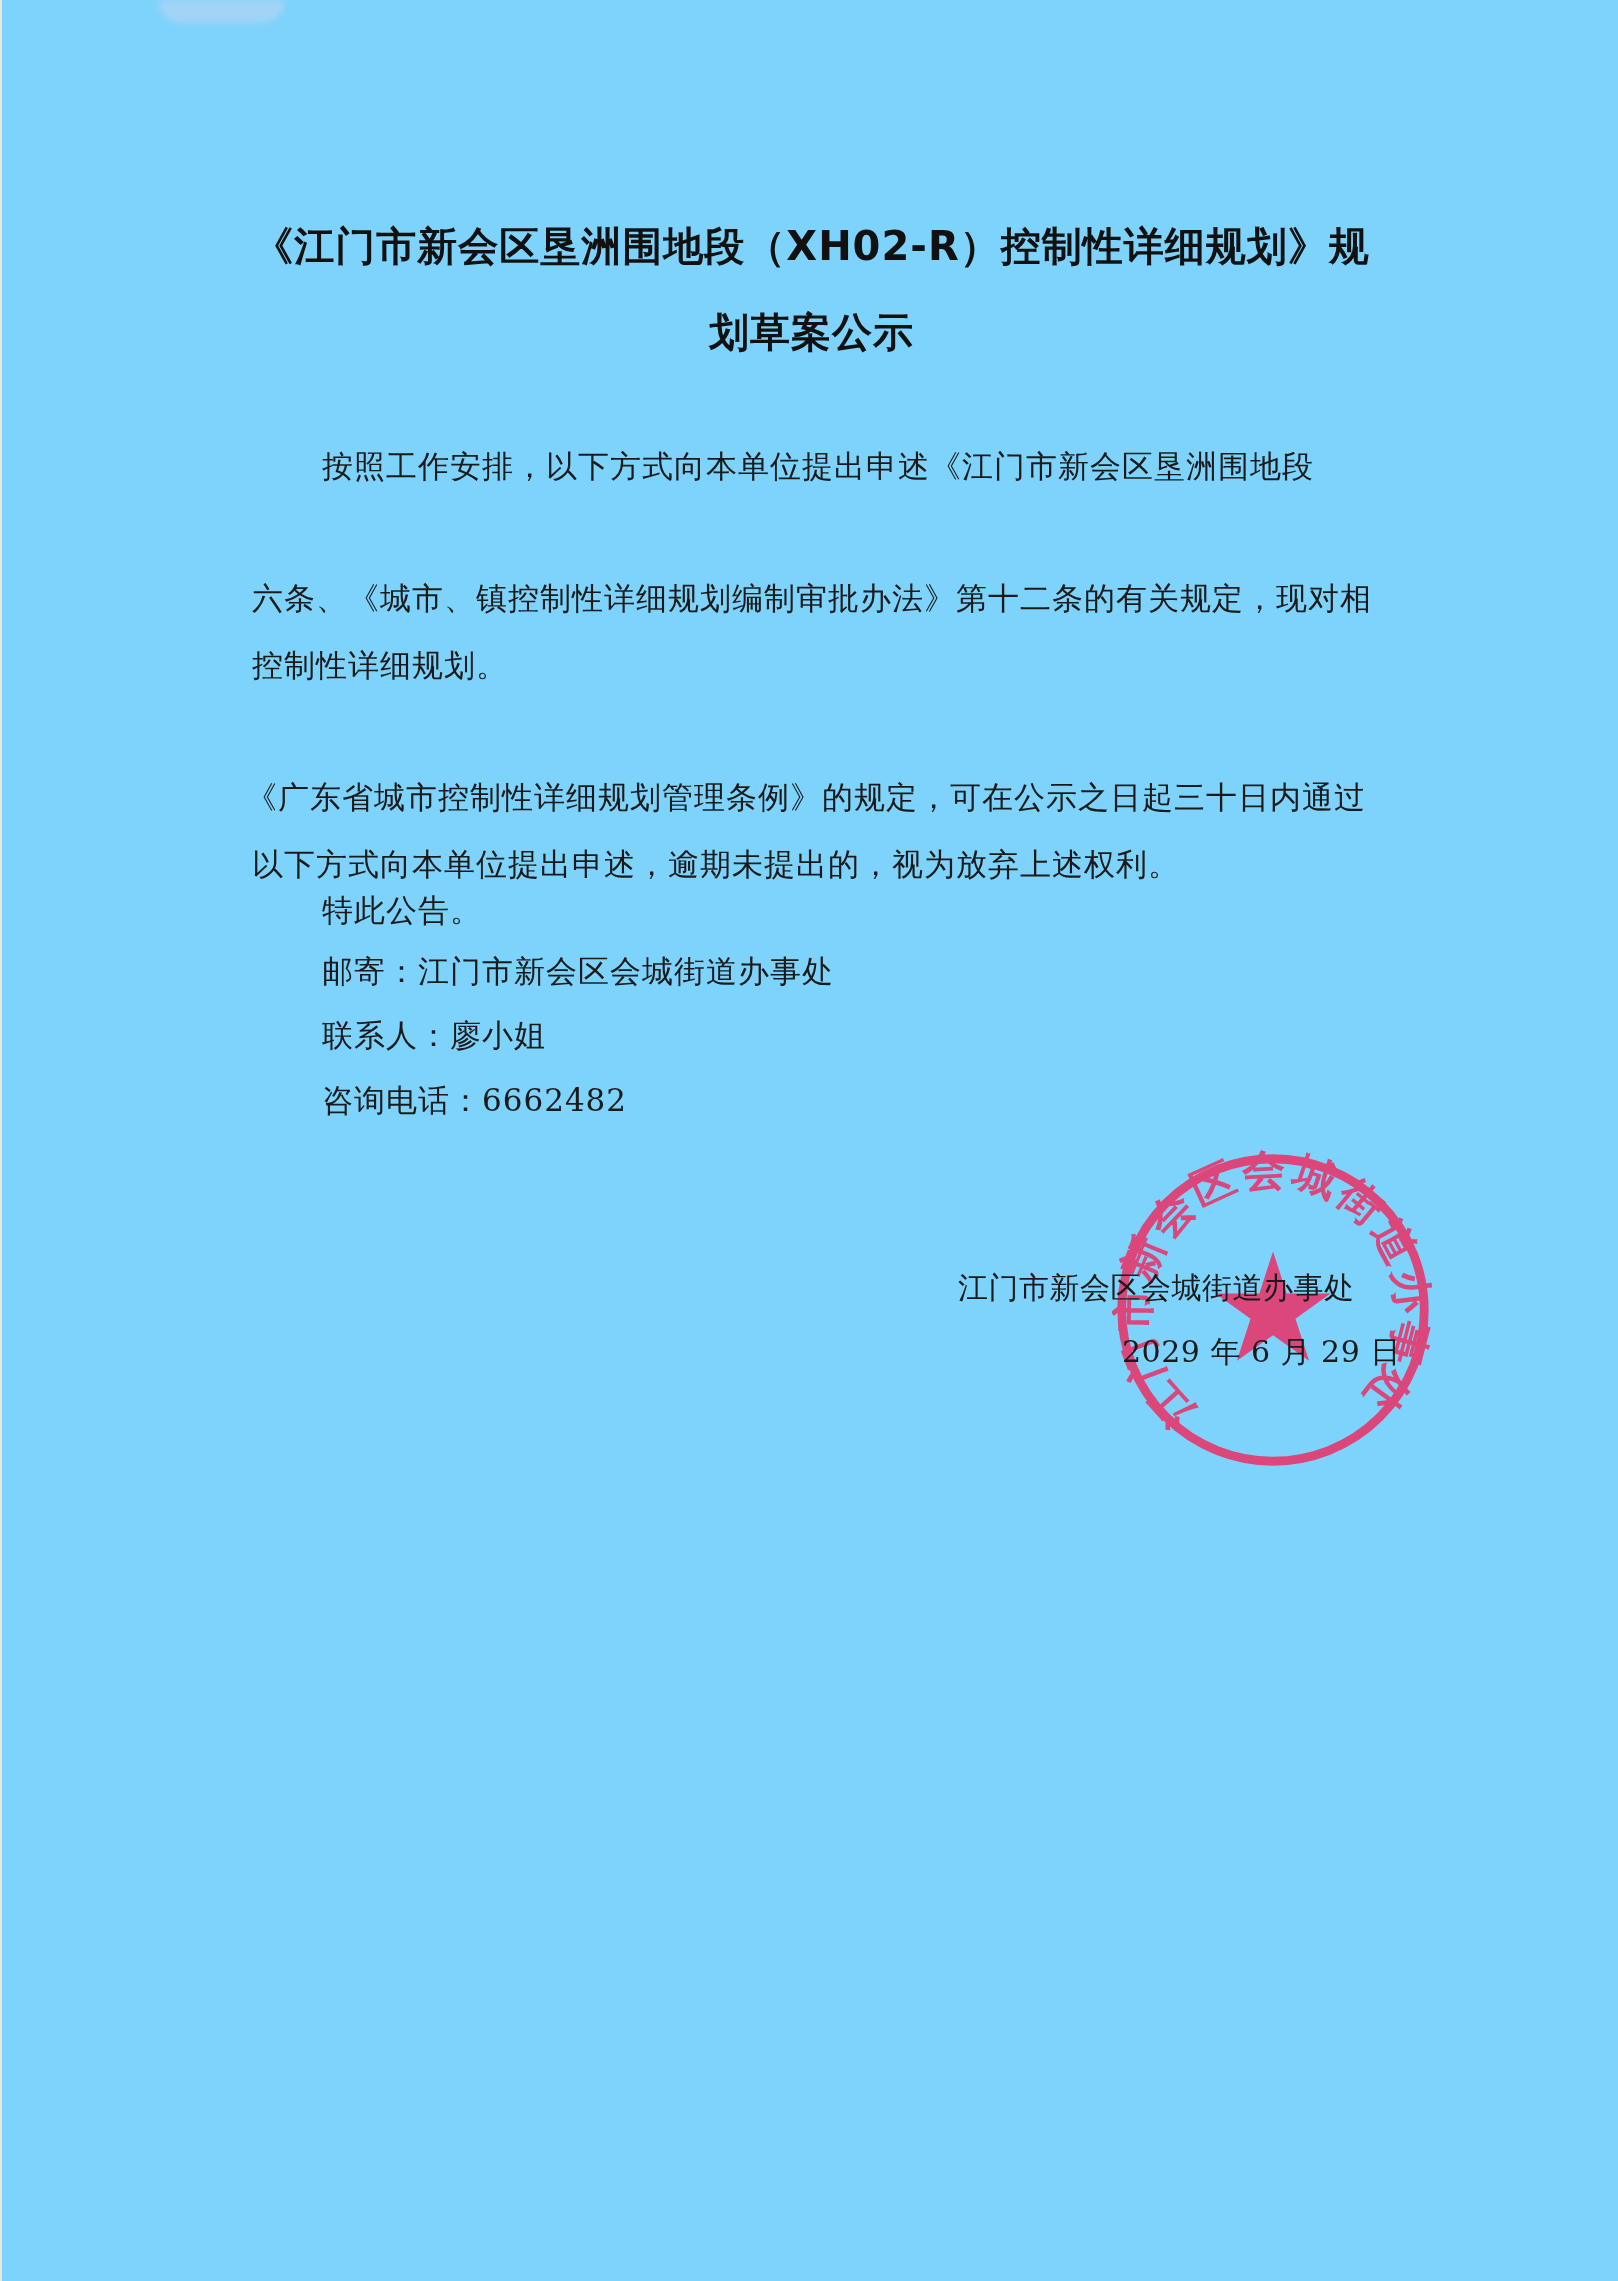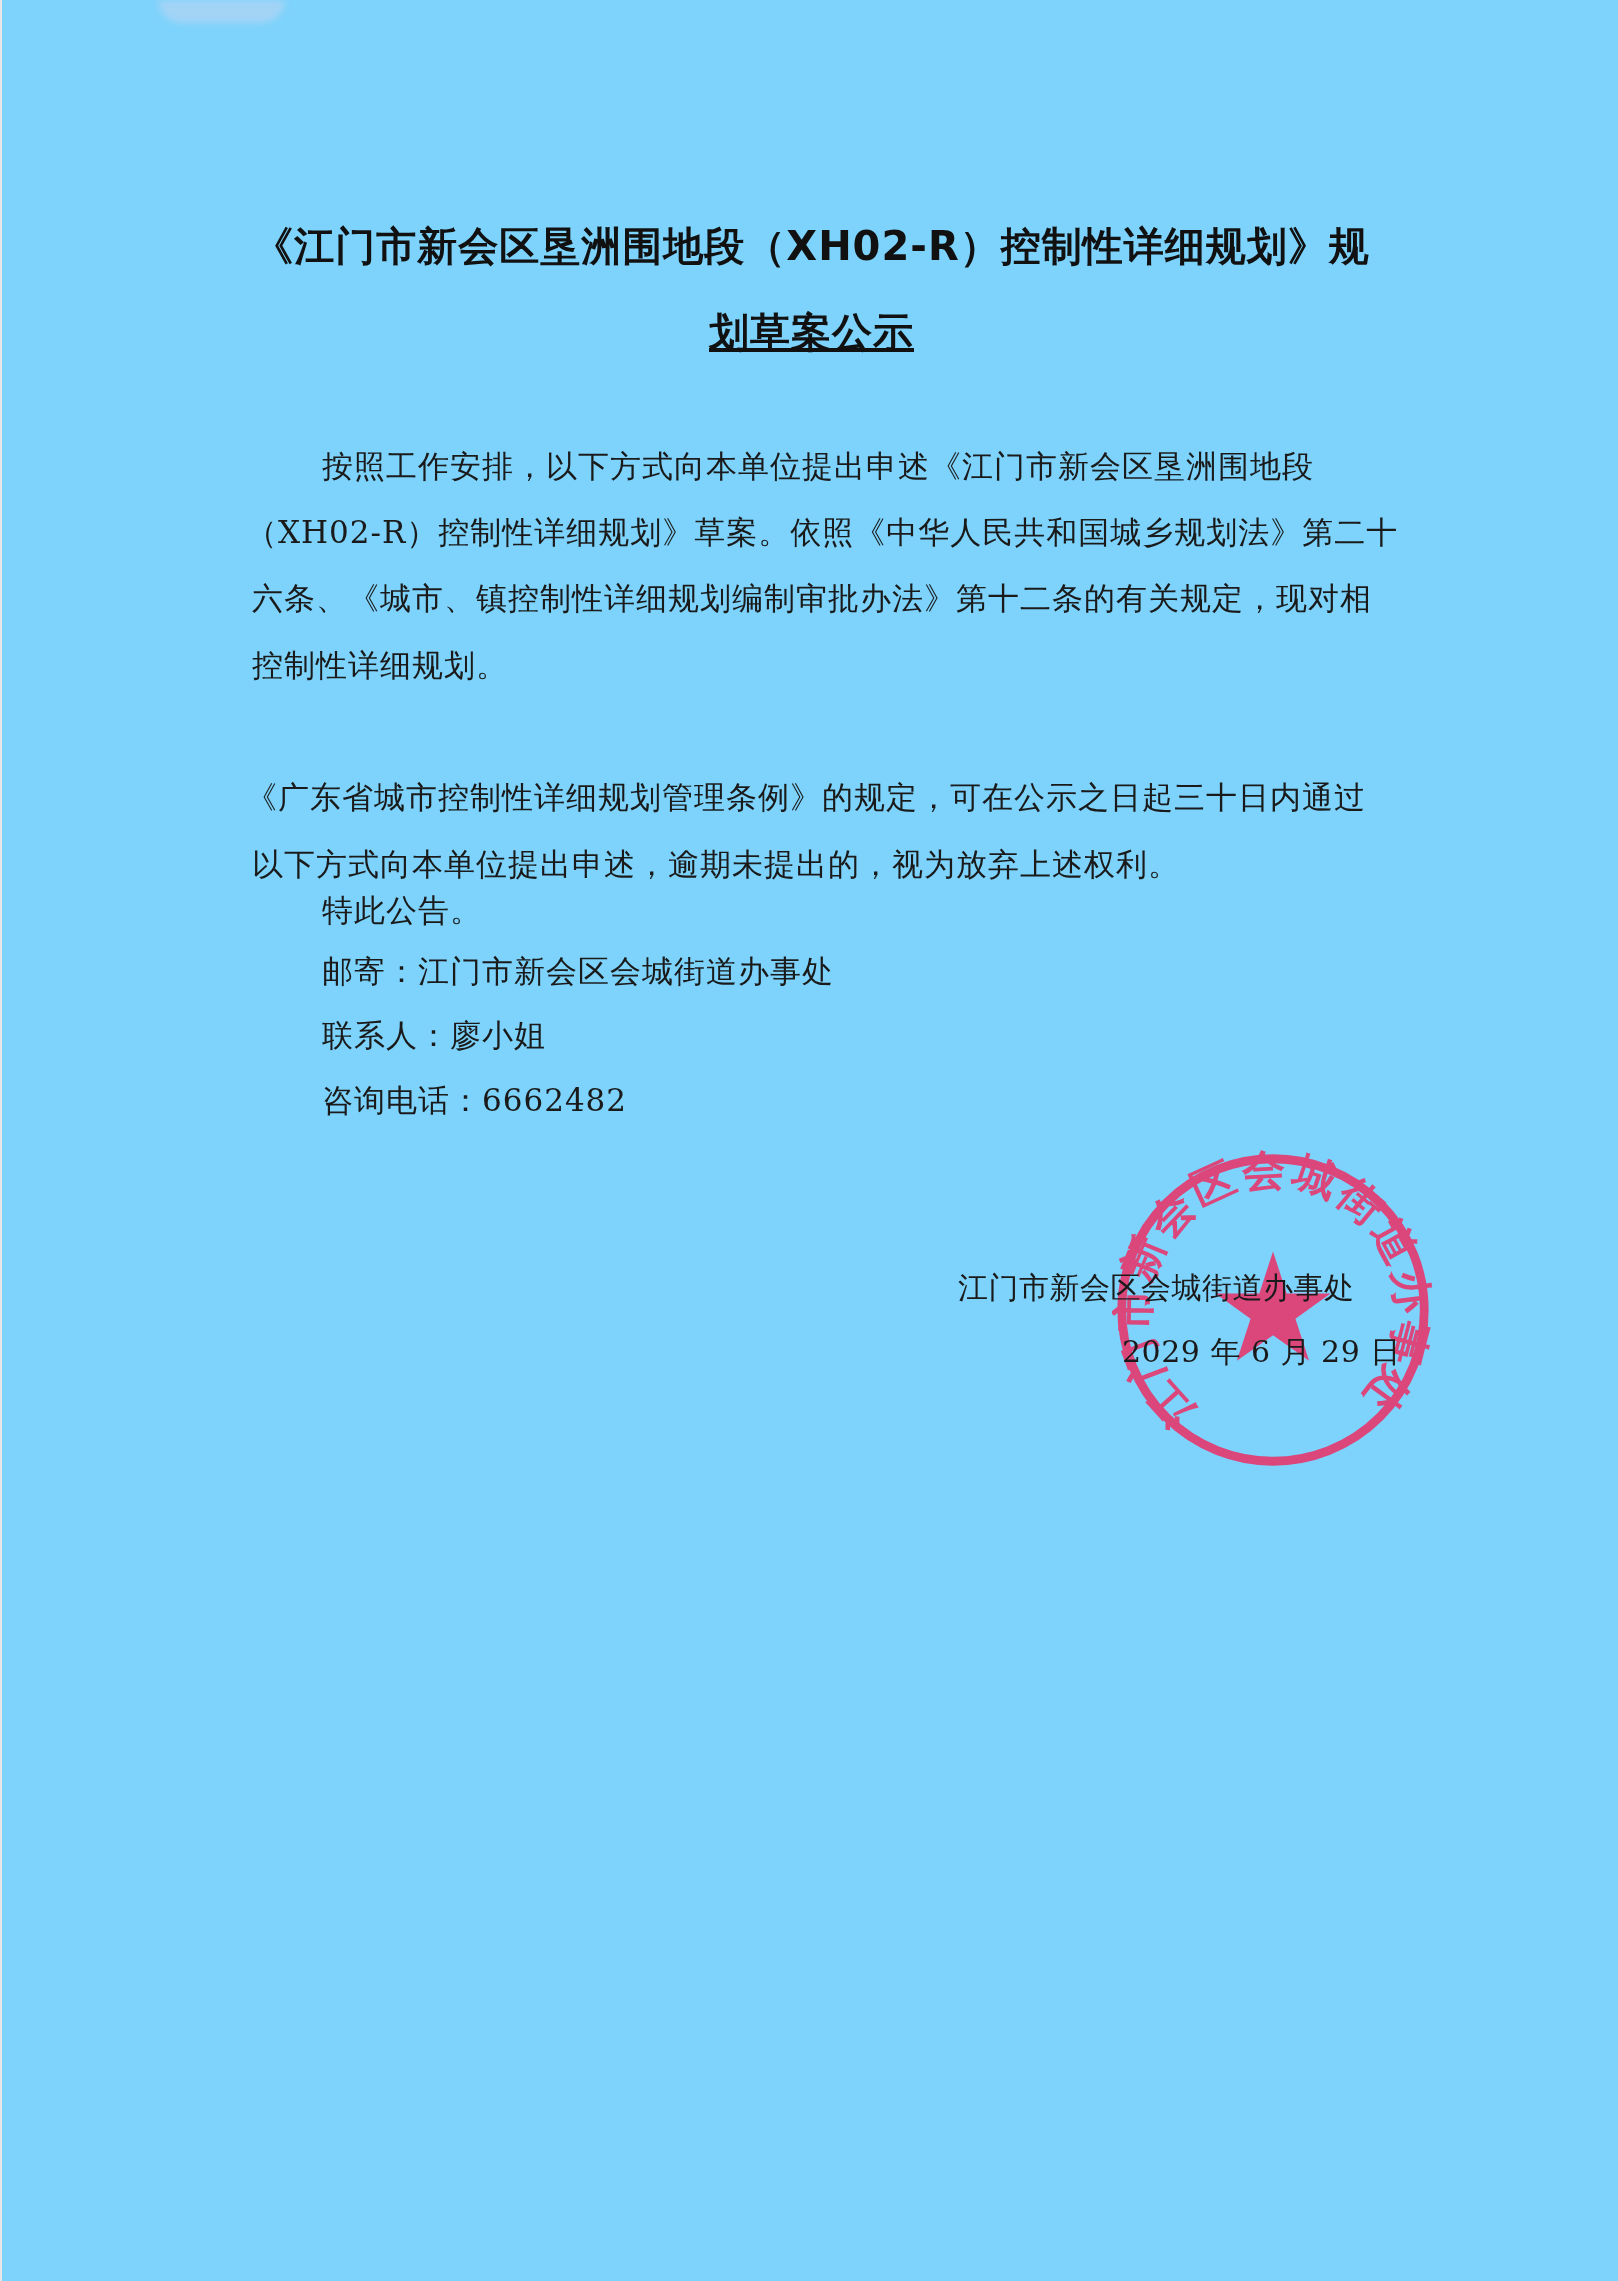--- a/index.html
+++ b/index.html
@@ -37,21 +37,21 @@
       width: 1131px;
       text-align: center;
       font-family: "DejaVu Sans", "Liberation Sans", sans-serif;
       font-weight: bold;
       font-size: 40px;
       color: #111;
       letter-spacing: 1px;
       white-space: nowrap;
     }
     .title.l1 { top: 219px; }
-    .title.l2 { top: 305px; text-decoration: underline; }
+    .title.l2 { top: 305px; }
 
     .body-line {
       position: absolute;
       left: 250px;
       font-size: 31px;
       line-height: 39px;
       white-space: nowrap;
       color: #1a1a1a;
       letter-spacing: 1px;
     }
@@ -84,21 +84,20 @@
 </head>
 <body>
 
 <div class="page">
   <div class="scan-smudge"></div>
 
   <div class="title l1">《江门市新会区垦洲围地段（XH02-R）控制性详细规划》规</div>
   <div class="title l2">划草案公示</div>
 
   <div class="body-line indent" style="top:447px;">按照工作安排，以下方式向本单位提出申述《江门市新会区垦洲围地段</div>
-  <div class="body-line" style="top:513px; left:244px;">（XH02-R）控制性详细规划》草案。依照《中华人民共和国城乡规划法》第二十</div>
   <div class="body-line" style="top:579px;">六条、《城市、镇控制性详细规划编制审批办法》第十二条的有关规定，现对相</div>
   <div class="body-line" style="top:646px;">控制性详细规划。</div>
 
   <div class="body-line" style="top:778px; left:244px;">《广东省城市控制性详细规划管理条例》的规定，可在公示之日起三十日内通过</div>
   <div class="body-line" style="top:845px;">以下方式向本单位提出申述，逾期未提出的，视为放弃上述权利。</div>
 
   <div class="body-line indent" style="top:891px;">特此公告。</div>
   <div class="body-line indent" style="top:952px;">邮寄：江门市新会区会城街道办事处</div>
   <div class="body-line indent" style="top:1016px;">联系人：廖小姐</div>
   <div class="body-line indent" style="top:1081px;">咨询电话：6662482</div>

